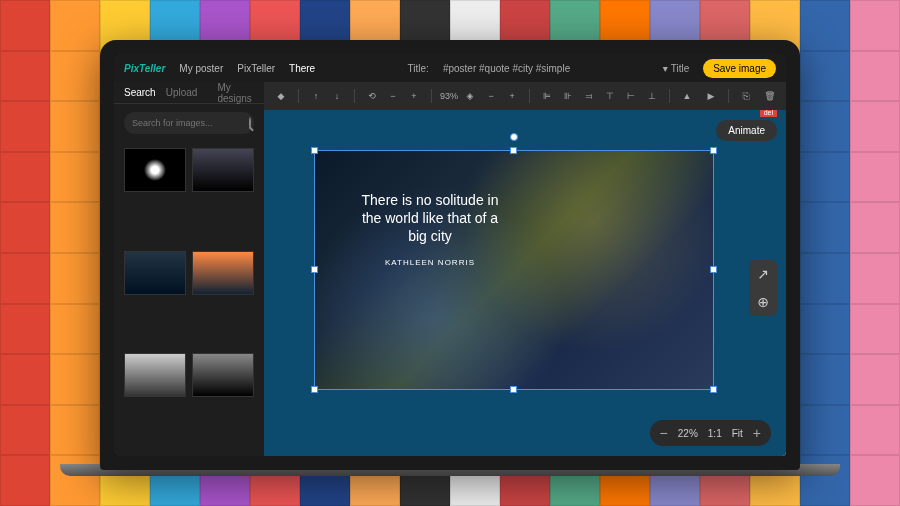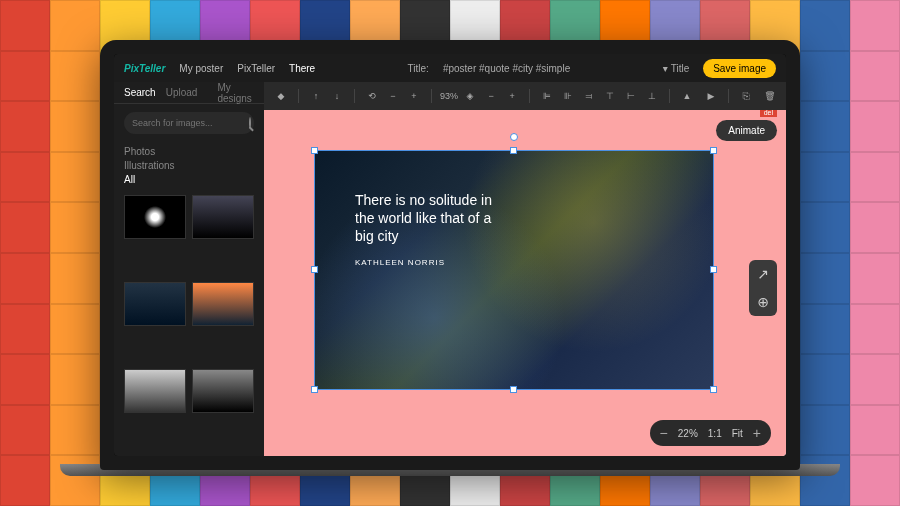--- a/index.html
+++ b/index.html
@@ -48,31 +48,31 @@
 
 
 .editor-col { flex: 1; display: flex; flex-direction: column; background: #f0f0f0; }
 .toolbar { height: 28px; background: #2a2a2a; display: flex; align-items: center; padding: 0 8px; gap: 6px; color: #aaa; font-size: 9px; }
 .tool { width: 18px; height: 18px; display: flex; align-items: center; justify-content: center; cursor: pointer; color: #aaa; }
 .tool-group { display: flex; gap: 3px; align-items: center; }
 .divider { width: 1px; height: 14px; background: #444; margin: 0 2px; }
 .zoom-val { font-size: 9px; }
 
 
-.canvas-area { flex: 1; position: relative; background: #fca5a5; overflow: hidden; }
+.canvas-area { flex: 1; position: relative; background: #0c4a6e; overflow: hidden; }
 .animate-btn { position: absolute; right: 10px; top: 10px; background: #333; color: #fff; border-radius: 14px; padding: 5px 12px; font-size: 10px; }
 .del-tag { position: absolute; right: 10px; top: -2px; background: #d43; color: #fff; font-size: 7px; padding: 1px 4px; }
 .selection { position: absolute; left: 50px; top: 40px; width: 400px; height: 240px; border: 1px solid #4a90e2; }
 .handle { position: absolute; width: 7px; height: 7px; background: #fff; border: 1px solid #4a90e2; }
 .handle.tl { left: -4px; top: -4px; } .handle.tr { right: -4px; top: -4px; }
 .handle.bl { left: -4px; bottom: -4px; } .handle.br { right: -4px; bottom: -4px; }
 .handle.tm { left: 50%; top: -4px; margin-left: -4px; } .handle.bm { left: 50%; bottom: -4px; margin-left: -4px; }
 .handle.ml { left: -4px; top: 50%; margin-top: -4px; } .handle.mr { right: -4px; top: 50%; margin-top: -4px; }
 .rotate-handle { position: absolute; left: 50%; top: -18px; width: 8px; height: 8px; background: #fff; border: 1px solid #4a90e2; border-radius: 50%; margin-left: -4px; }
-.poster { position: absolute; inset: 0; background: linear-gradient(135deg, #0a1a2a, #1a2a3a 30%, #3a4a2a 50%, #1a2a4a 70%, #2a3a5a); overflow: hidden; }
+.poster { position: absolute; inset: 0; background: linear-gradient(135deg, #0a1a2a, #1a2a3a 30%, #3a4a2a 50%, #1a2a4a 70%, #2a3a5a); overflow: hidden; text-align: center; }
 .poster-texture { position: absolute; inset: 0; background: radial-gradient(circle at 70% 30%, rgba(200,180,80,0.3), transparent 40%), radial-gradient(circle at 30% 70%, rgba(80,120,200,0.4), transparent 40%); }
 .quote-box { position: absolute; left: 40px; top: 40px; width: 150px; color: #fff; font-size: 14px; line-height: 1.3; font-family: 'Trebuchet MS', sans-serif; }
 .quote-author { font-size: 8px; letter-spacing: 1px; margin-top: 12px; }
 
 .side-tools { position: absolute; right: 10px; top: 150px; width: 28px; background: #3a3a3a; border-radius: 6px; display: flex; flex-direction: column; }
 .side-tool { height: 28px; display: flex; align-items: center; justify-content: center; color: #ccc; font-size: 14px; cursor: pointer; }
 
 .zoom-bar { position: absolute; right: 16px; bottom: 10px; background: #2a2a2a; border-radius: 14px; height: 26px; display: flex; align-items: center; padding: 0 10px; gap: 10px; color: #ccc; font-size: 10px; }
 .zoom-btn { cursor: pointer; font-size: 14px; color: #aaa; }
 </style>
@@ -282,25 +282,20 @@
   <div class="sidebar">
     <div class="tabs-row">
       <span class="tab active">Search</span>
       <span class="tab">Upload</span>
       <span class="spacer"></span>
       <span class="tab">My designs</span>
     </div>
     <div class="search-box">
       <input class="search-input" placeholder="Search for images..." style="">
       <span class="search-icon"></span>
-    </div>
-    <div class="filters">
-      <span class="filter">Photos</span>
-      <span class="filter">Illustrations</span>
-      <span class="filter active">All</span>
     </div>
     <div class="thumbs">
       <div class="thumb" style="background:radial-gradient(circle,#fff 10%,#000 30%)"></div>
       <div class="thumb" style="background:linear-gradient(#445,#000)"></div>
       <div class="thumb" style="background:linear-gradient(#234,#012)"></div>
       <div class="thumb" style="background:linear-gradient(#f84,#123)"></div>
       <div class="thumb" style="background:linear-gradient(#ccc,#333)"></div>
       <div class="thumb" style="background:linear-gradient(#888,#000)"></div>
     </div>
   </div>

